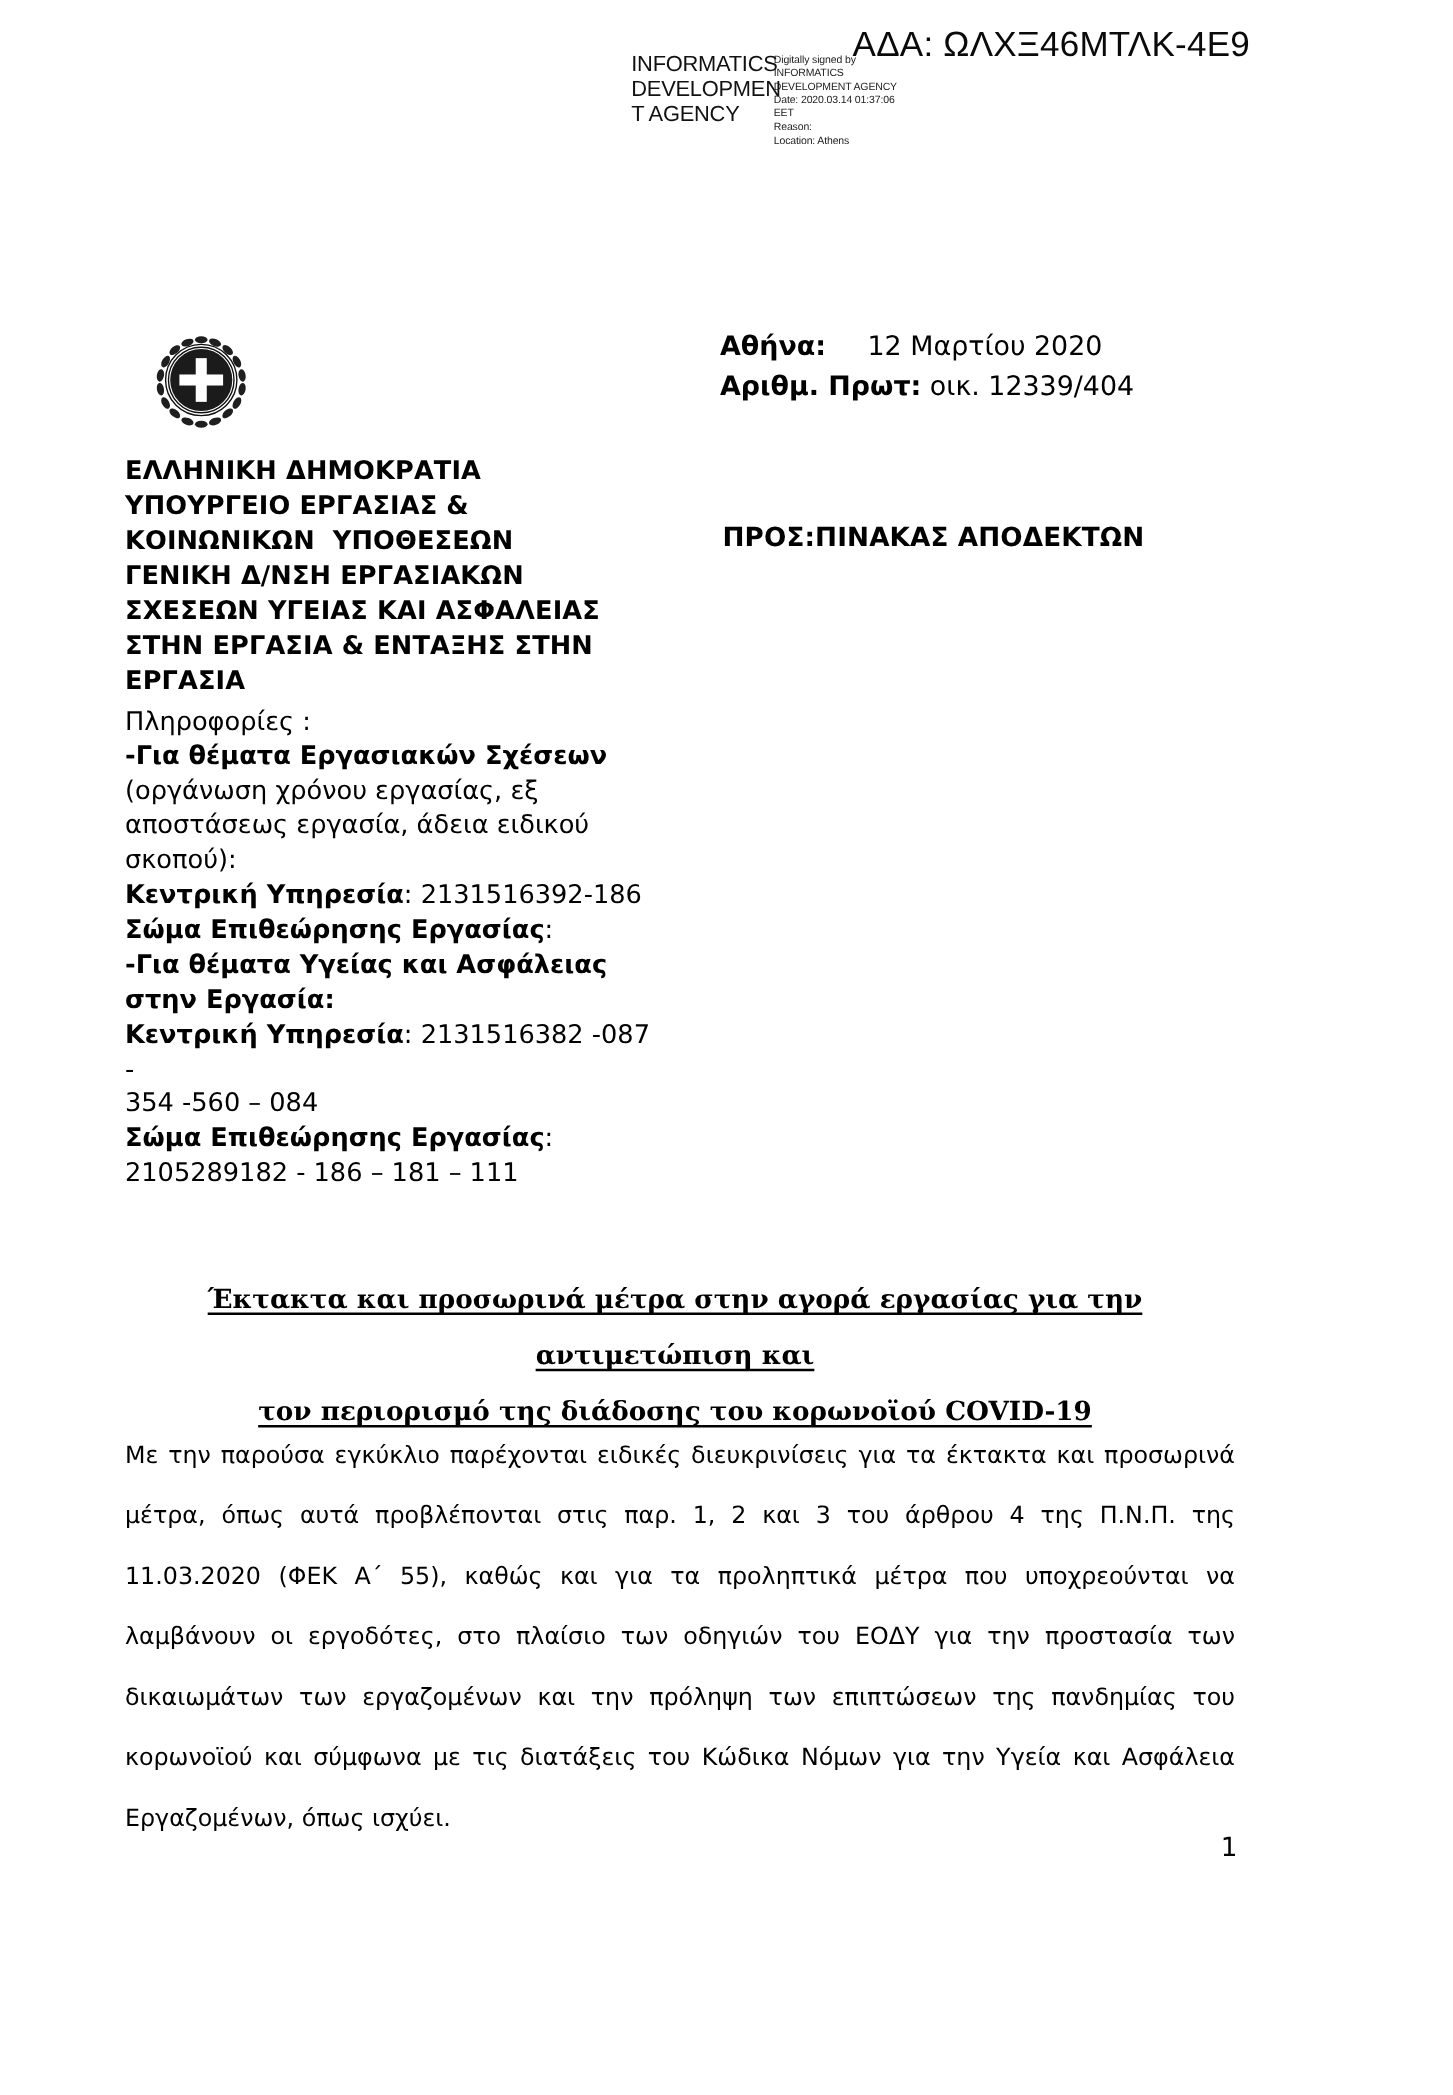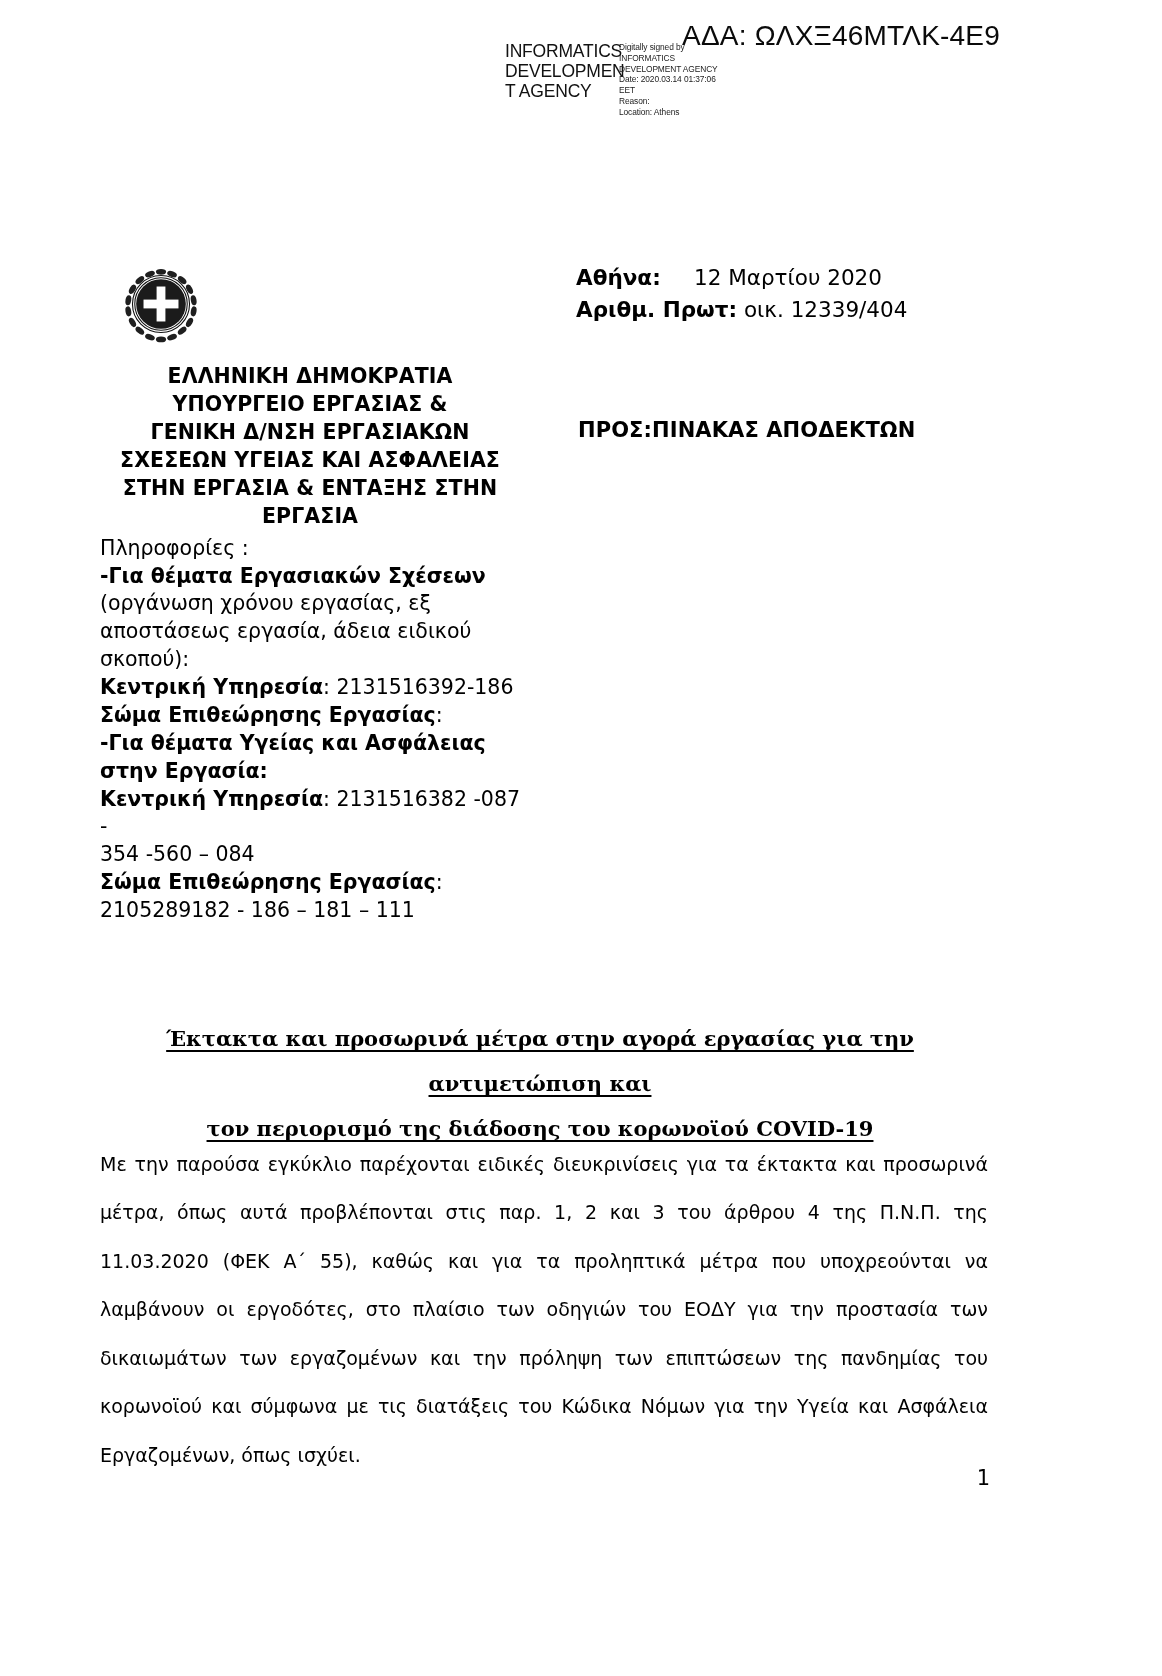--- a/index.html
+++ b/index.html
@@ -108,21 +108,20 @@
     top: 362px;
     left: 100px;
     width: 420px;
     font-size: 20.5px;
     line-height: 1.37;
   }
   .issuer-block .org-line {
     font-weight: bold;
     letter-spacing: 0.1px;
     white-space: pre;
-    text-align: center;
   }
   .info-label {
     font-weight: normal;
     margin-top: 4px;
   }
   .info-line { line-height: 1.36; }
   .info-line.b { font-weight: bold; }
   .info-line .k { font-weight: bold; }
   .info-line .v { font-weight: normal; }
 
@@ -232,20 +231,21 @@
       <span class="lbl">Αριθμ. Πρωτ:</span>
       <span class="val">οικ. 12339/404</span>
     </span>
   </div>
 
   <div class="recipients">ΠΡΟΣ:ΠΙΝΑΚΑΣ ΑΠΟΔΕΚΤΩΝ</div>
 
   <div class="issuer-block">
     <div class="org-line">ΕΛΛΗΝΙΚΗ ΔΗΜΟΚΡΑΤΙΑ</div>
     <div class="org-line">ΥΠΟΥΡΓΕΙΟ ΕΡΓΑΣΙΑΣ &amp;</div>
+    <div class="org-line">ΚΟΙΝΩΝΙΚΩΝ  ΥΠΟΘΕΣΕΩΝ</div>
     <div class="org-line">ΓΕΝΙΚΗ Δ/ΝΣΗ ΕΡΓΑΣΙΑΚΩΝ</div>
     <div class="org-line">ΣΧΕΣΕΩΝ ΥΓΕΙΑΣ ΚΑΙ ΑΣΦΑΛΕΙΑΣ</div>
     <div class="org-line">ΣΤΗΝ ΕΡΓΑΣΙΑ &amp; ΕΝΤΑΞΗΣ ΣΤΗΝ</div>
     <div class="org-line">ΕΡΓΑΣΙΑ</div>
 
     <div class="info-label">Πληροφορίες  :</div>
 
     <div class="info-line b">-Για θέματα Εργασιακών Σχέσεων</div>
     <div class="info-line">(οργάνωση χρόνου εργασίας, εξ</div>
     <div class="info-line">αποστάσεως εργασία, άδεια ειδικού</div>

